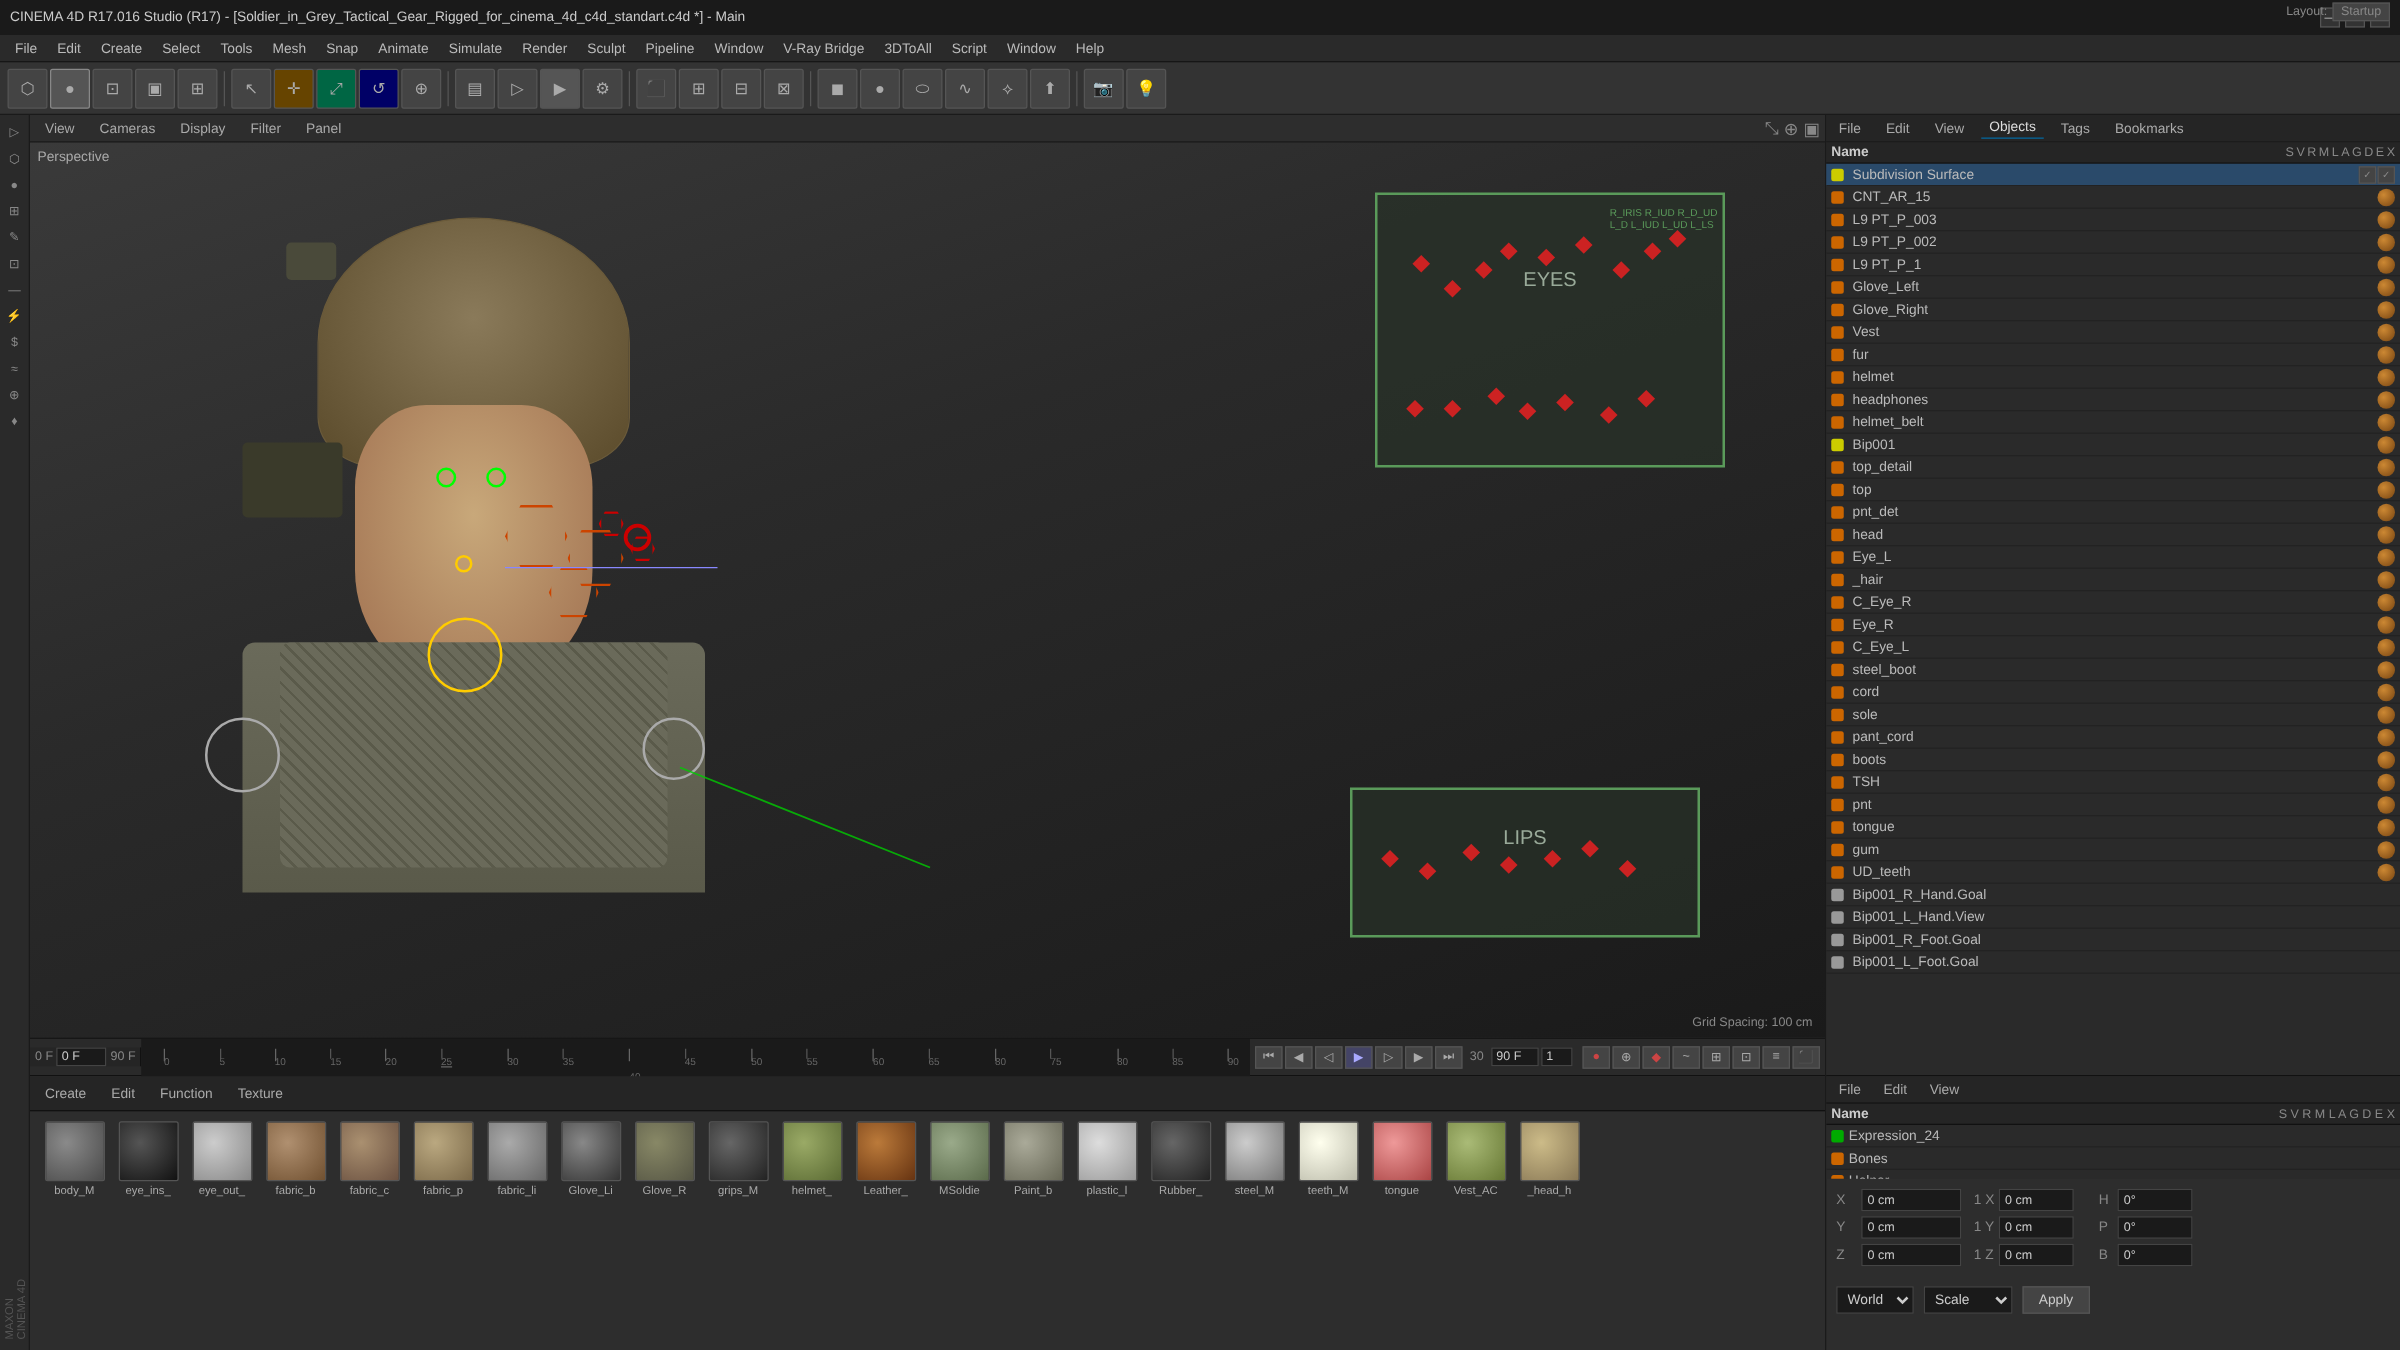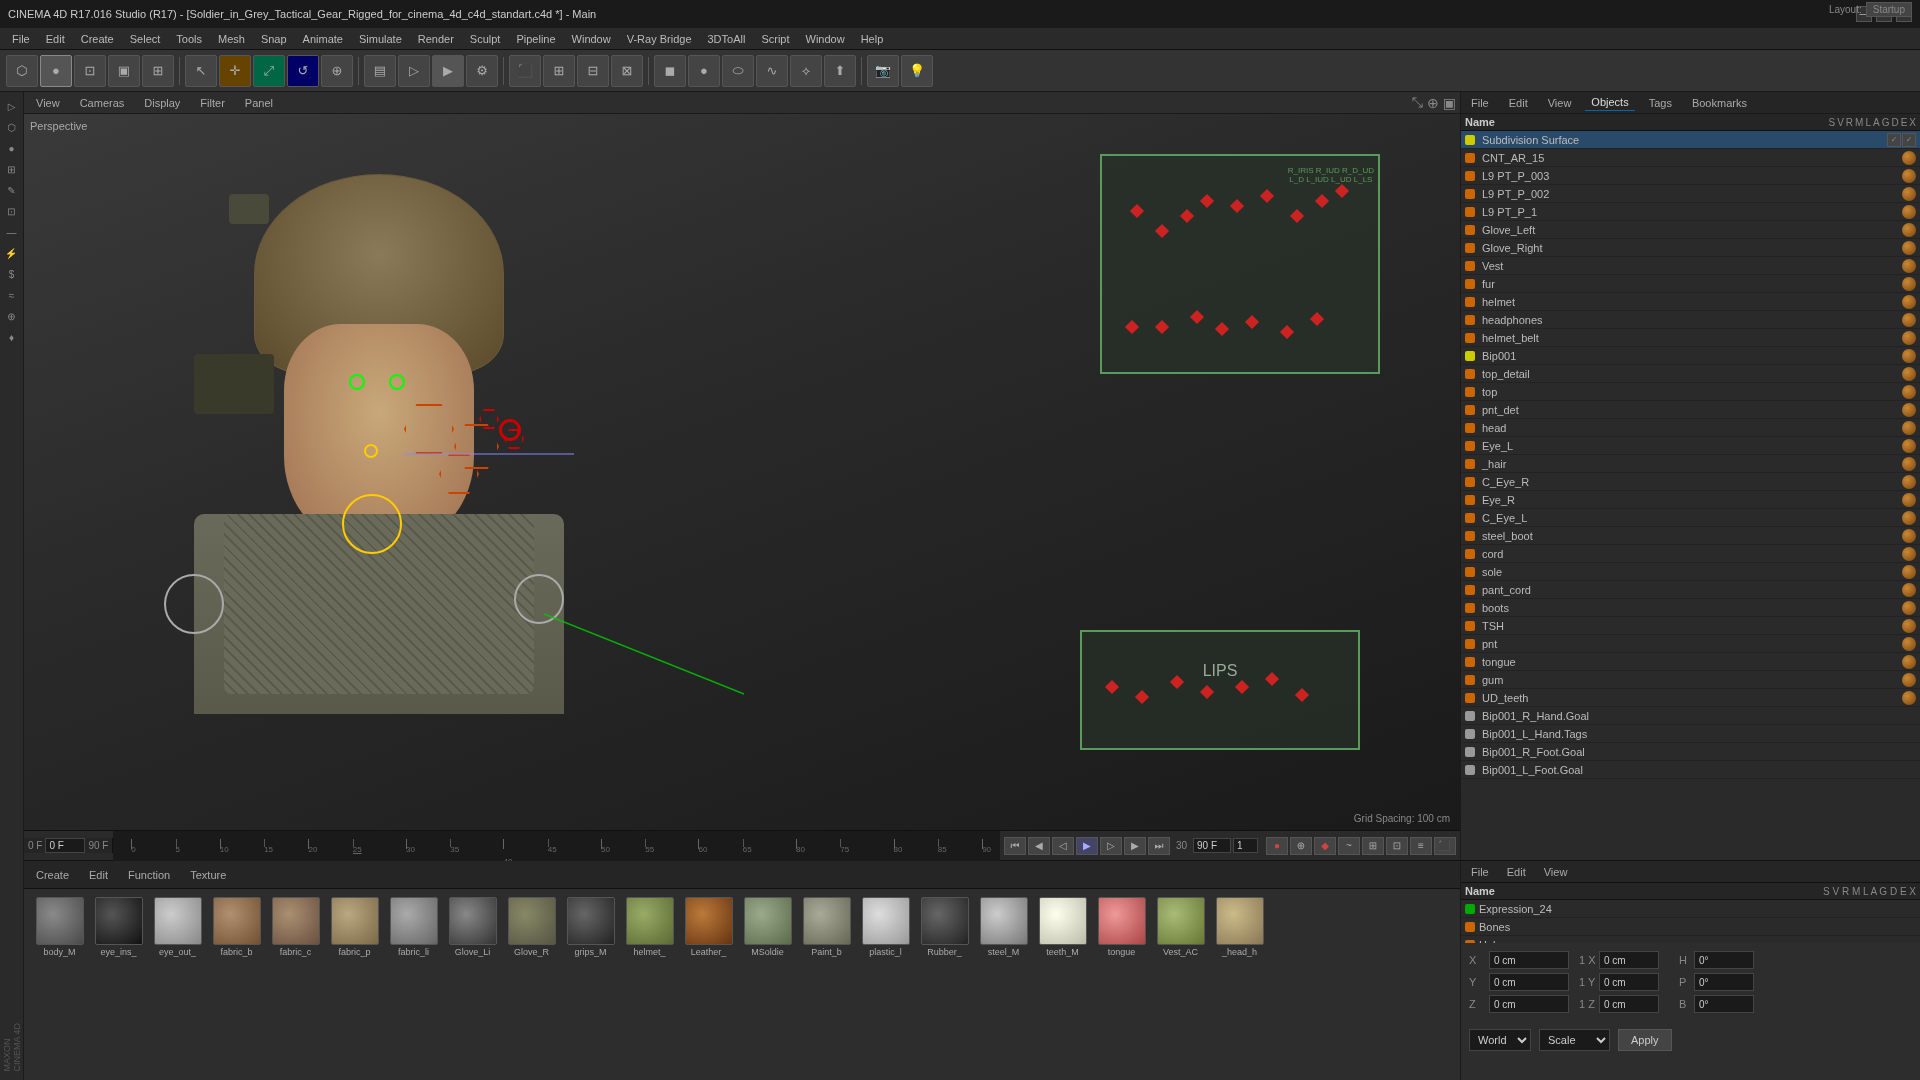--- a/index.html
+++ b/index.html
@@ -275,21 +275,22 @@
           <div class="diamond" style="top:50px; left:30px;"></div>
           <div class="diamond" style="top:70px; left:55px;"></div>
           <div class="diamond" style="top:55px; left:80px;"></div>
           <div class="diamond" style="top:40px; left:100px;"></div>
           <div class="diamond" style="top:45px; left:130px;"></div>
           <div class="diamond" style="top:35px; left:160px;"></div>
           <div class="diamond" style="top:55px; left:190px;"></div>
           <div class="diamond" style="top:40px; left:215px;"></div>
           <div class="diamond" style="top:30px; left:235px;"></div>
 
-          <div style="position:absolute; top:10px; right:4px; font-size:8px; color:#5a9a5a;text-align:center;">R_IRIS R_IUD R_D_UD<br>L_D L_IUD L_UD L_LS</div>
+          <div style="position:absolute; top:10px; right:4px; font-size:8px; color:#5a9a5a;">R_IRIS R_IUD R_D_UD<br>L_D L_IUD L_UD L_LS</div>
+          <div id="eye-panel-title">EYES</div>
 
           <div class="diamond" style="bottom:40px; left:25px;"></div>
           <div class="diamond" style="bottom:40px; left:55px;"></div>
           <div class="diamond" style="bottom:50px; left:90px;"></div>
           <div class="diamond" style="bottom:38px; left:115px;"></div>
           <div class="diamond" style="bottom:45px; left:145px;"></div>
           <div class="diamond" style="bottom:35px; left:180px;"></div>
           <div class="diamond" style="bottom:48px; left:210px;"></div>
         </div>
 
@@ -680,21 +681,21 @@
         <div class="obj-dot"></div>
         <span class="obj-name">UD_teeth</span>
         <div class="obj-sphere" style="margin-left:auto;"></div>
       </div>
       <div class="obj-row">
         <div style="width:10px; height:10px; background:#999; border-radius:2px; margin-right:3px; flex-shrink:0;"></div>
         <span class="obj-name">Bip001_R_Hand.Goal</span>
       </div>
       <div class="obj-row">
         <div style="width:10px; height:10px; background:#999; border-radius:2px; margin-right:3px; flex-shrink:0;"></div>
-        <span class="obj-name">Bip001_L_Hand.Tags</span>
+        <span class="obj-name">Bip001_L_Hand.View</span>
       </div>
       <div class="obj-row">
         <div style="width:10px; height:10px; background:#999; border-radius:2px; margin-right:3px; flex-shrink:0;"></div>
         <span class="obj-name">Bip001_R_Foot.Goal</span>
       </div>
       <div class="obj-row">
         <div style="width:10px; height:10px; background:#999; border-radius:2px; margin-right:3px; flex-shrink:0;"></div>
         <span class="obj-name">Bip001_L_Foot.Goal</span>
       </div>
     </div>

